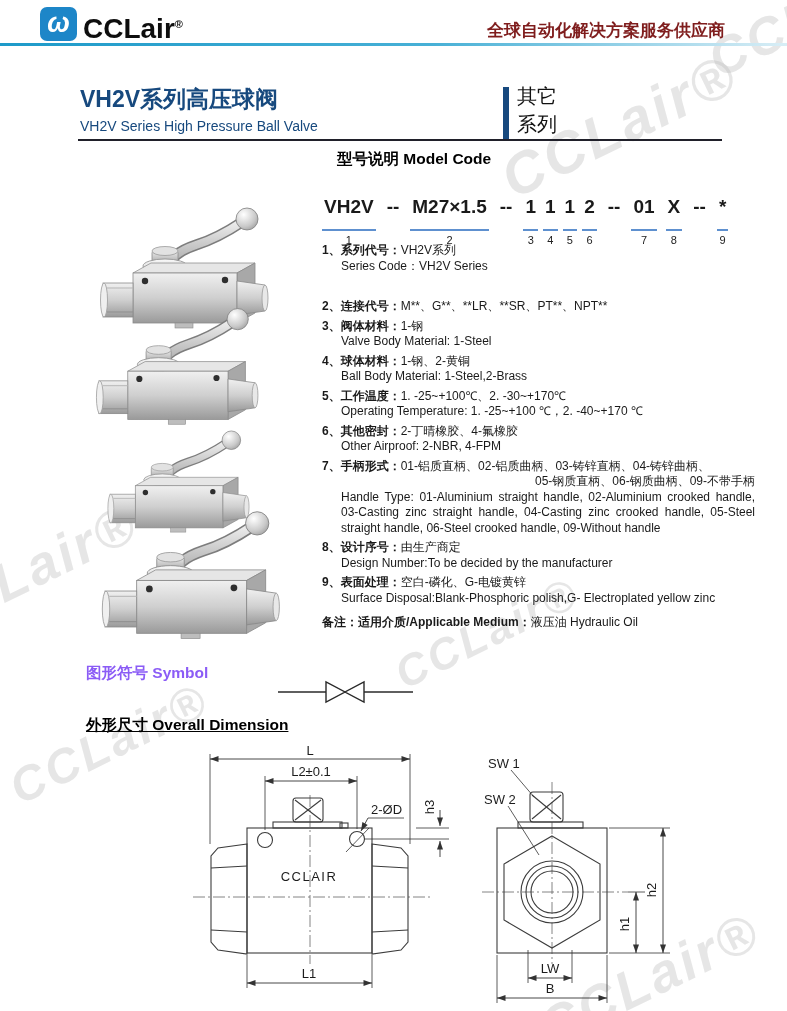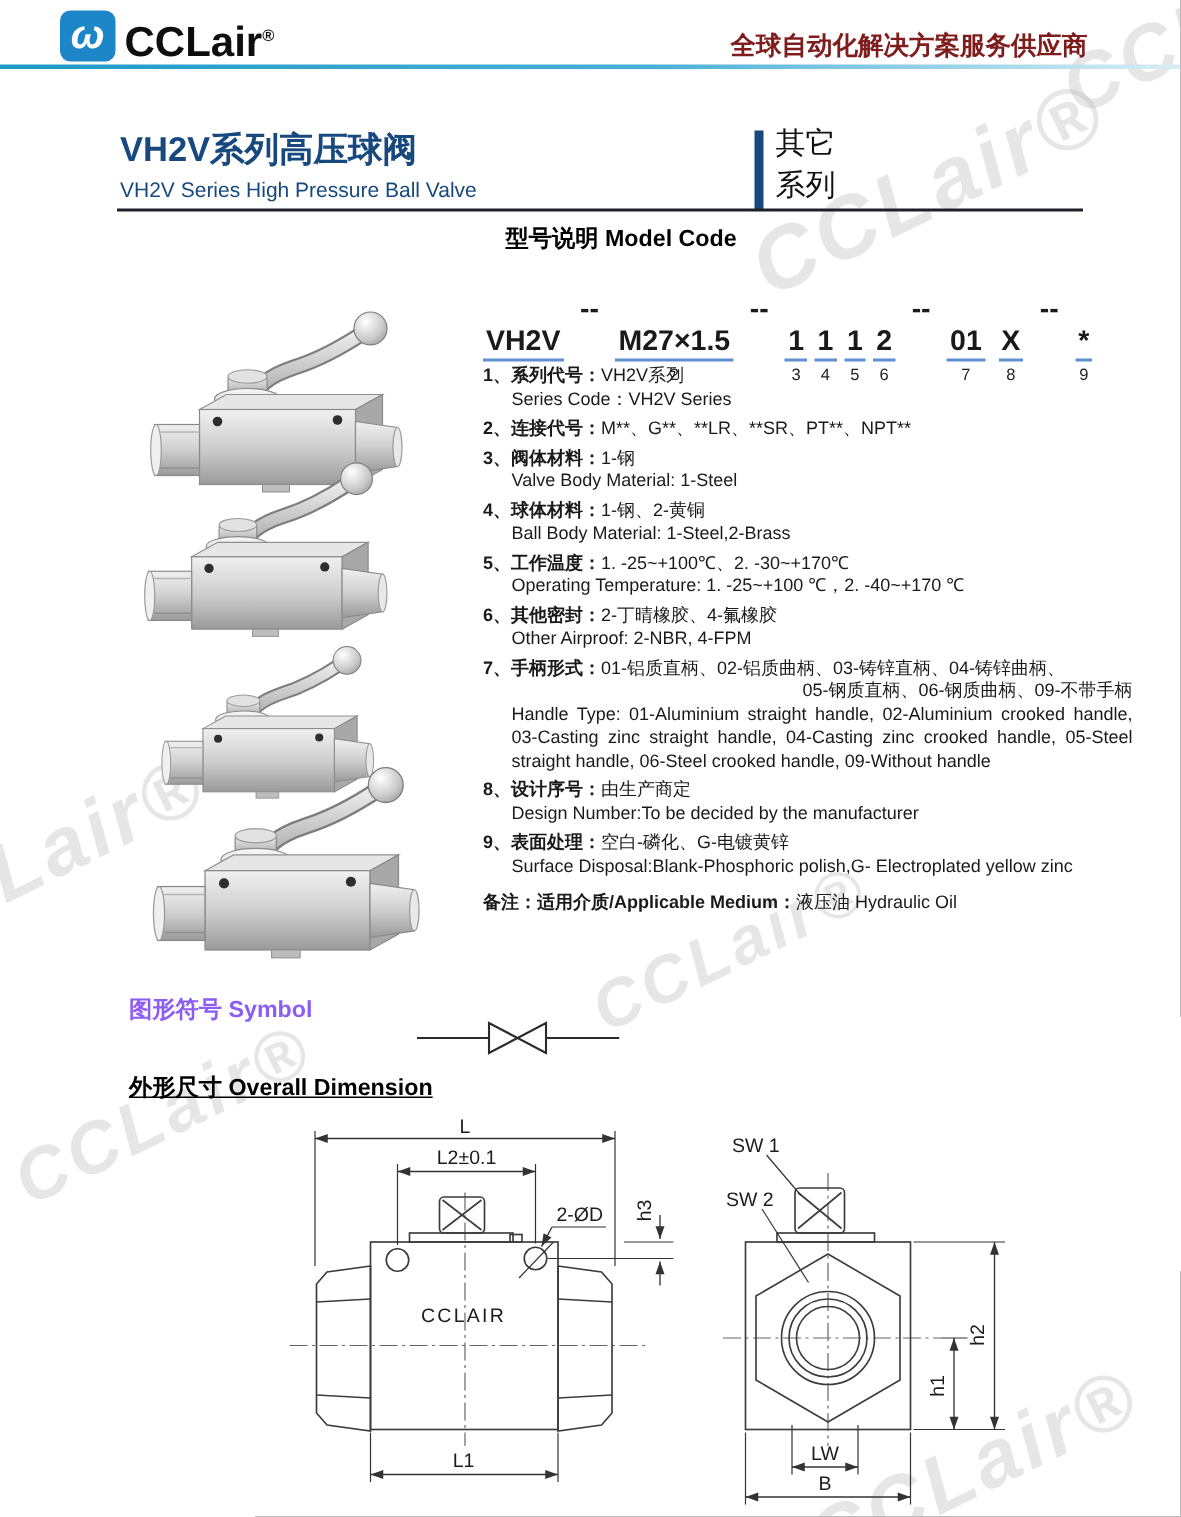--- a/index.html
+++ b/index.html
@@ -29,26 +29,26 @@
   .side-tab-bar{position:absolute;left:503px;top:87px;width:6px;height:53px;background:#17497e;}
   .side-tab{position:absolute;left:517px;top:82px;font-family:"Liberation Serif",serif;
             font-size:20px;line-height:28px;color:#111;}
   .title-rule{position:absolute;left:78px;top:139px;width:644px;height:2px;background:#20202a;}
   
   .mc-heading{position:absolute;left:337px;top:149px;font-size:15.5px;font-weight:bold;color:#000;}
   .mc-row{position:absolute;left:322px;top:196px;display:flex;align-items:flex-start;}
   .mc-seg{display:flex;flex-direction:column;align-items:center;margin-right:9px;}
   .mc-seg.tight{margin-right:5px;}
   .mc-t{font-size:19px;font-weight:bold;line-height:21px;padding:0 2px;}
-  .mc-t.u{border-bottom:2px solid #5e90cf;padding-bottom:1px;margin-top:21px;}
+  .mc-t.u{border-bottom:2px solid #5e90cf;padding-bottom:12px;}
   .mc-n{font-size:11px;margin-top:3px;height:13px;color:#222;}
   
   .specs{position:absolute;left:322px;top:243px;width:433px;}
   .spec{margin-bottom:4px;font-size:12px;line-height:15.5px;}
-  .spec.first{margin-bottom:4px;}
+  .spec.first{margin-bottom:25px;}
   .b{font-weight:bold;}
   .spec-en{padding-left:19px;text-align:justify;}
   .cn2{padding-left:70px;text-align:right;}
   .spec-note{margin-top:8px;font-size:12px;line-height:16px;}
   
   .valve{position:absolute;}
   .v1{left:95px;top:195px;width:175px;height:140px;}
   .v2{left:88px;top:296px;width:175px;height:135px;}
   .v3{left:96px;top:420px;width:162px;height:118px;}
   .v4{left:95px;top:498px;width:188px;height:148px;}

